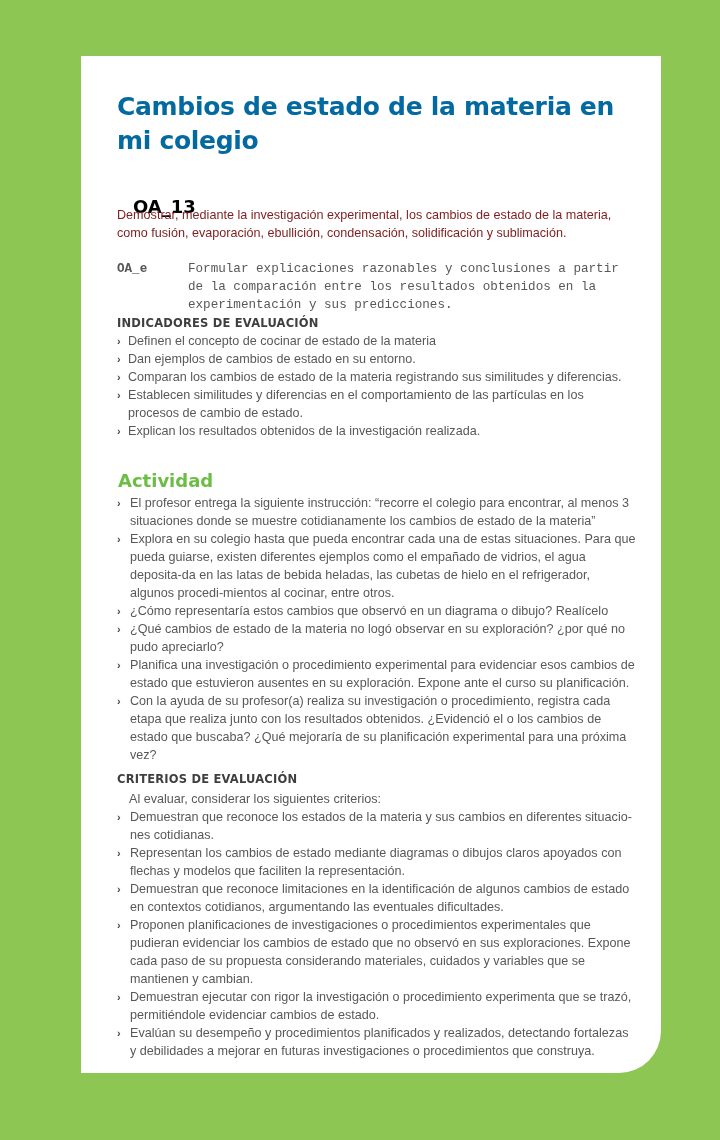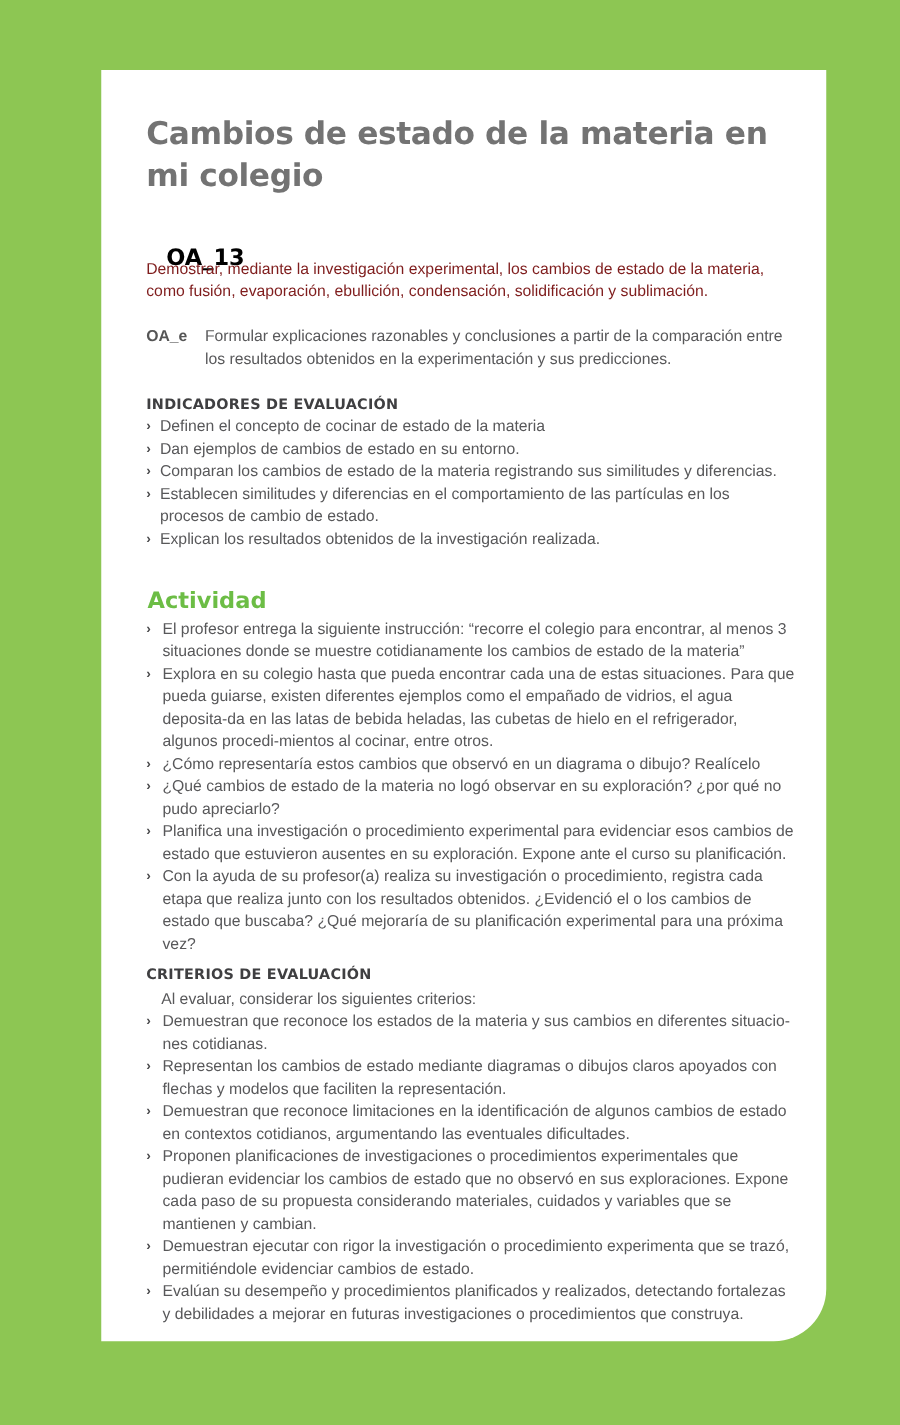--- a/index.html
+++ b/index.html
@@ -23,21 +23,21 @@
       left: 36px; top: 0;
       width: 520px;
     }
     .title {
       position: absolute;
       top: 34px; left: 0;
       font-family: "DejaVu Sans", sans-serif;
       font-weight: bold;
       font-size: 25px;
       line-height: 34px;
-      color: #737373;
+      color: #0369a1;
       width: 520px;
       letter-spacing: -0.3px;
       margin: 0;
     }
     .oa-code {
       position: absolute;
       top: 124px; left: 0;
       font-weight: bold;
       font-size: 18px;
       color: #000000;
@@ -50,25 +50,26 @@
       font-family: "Liberation Sans", sans-serif;
       font-size: 12.6px;
       line-height: 18px;
       color: #7f1d1d;
       margin: 0;
     }
     .oae {
       position: absolute;
       top: 204px; left: 0;
       width: 520px;
-      font-family: Liberation Sans, sans-serif;
+      font-family: Liberation Mono, monospace;
       font-size: 12.6px;
       line-height: 18px;
       color: #58585a;
       display: flex;
+      gap: 24px;
     }
     .oae-code { width: 47px; flex: none; font-weight: bold; color: #555; }
     .oae-text { flex: 1; }
     .section-head {
       position: absolute;
       left: 0;
       font-family: "DejaVu Sans", sans-serif;
       font-weight: bold;
       font-size: 11.5px;
       color: #3f3f41;

